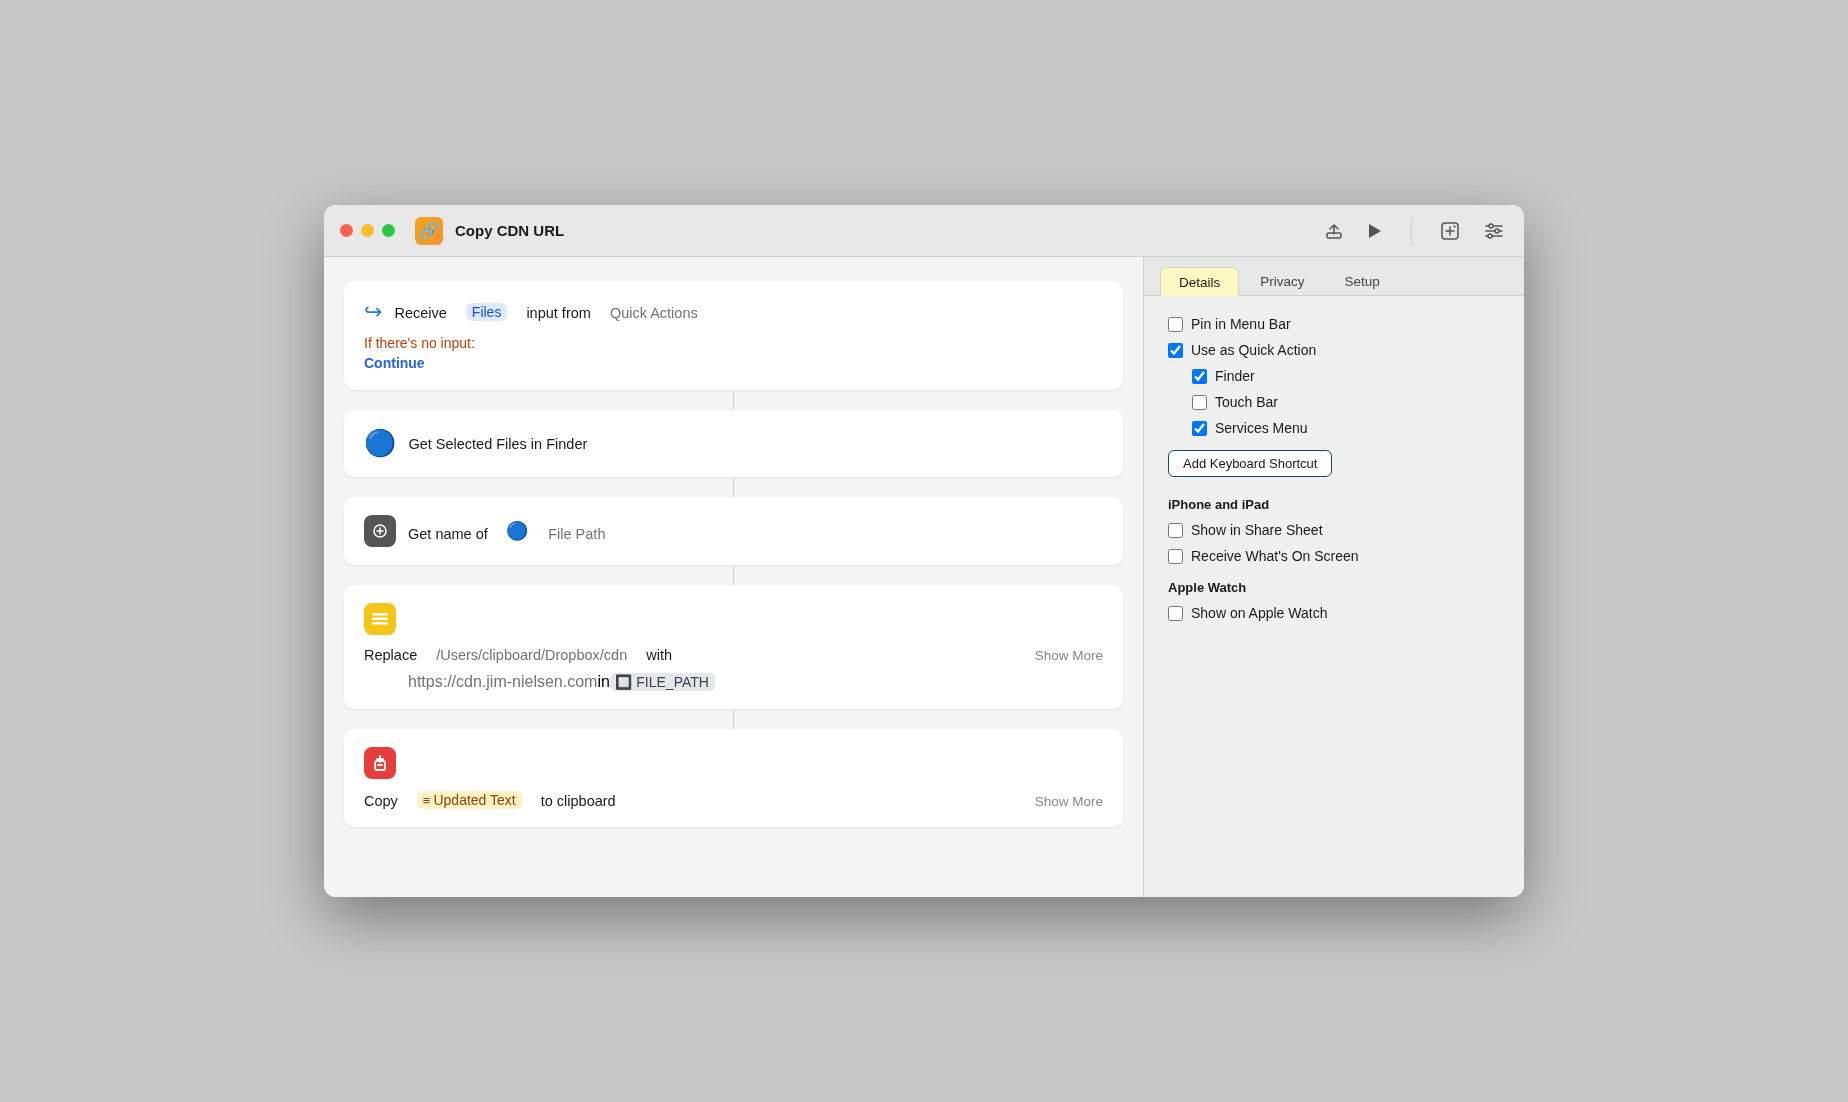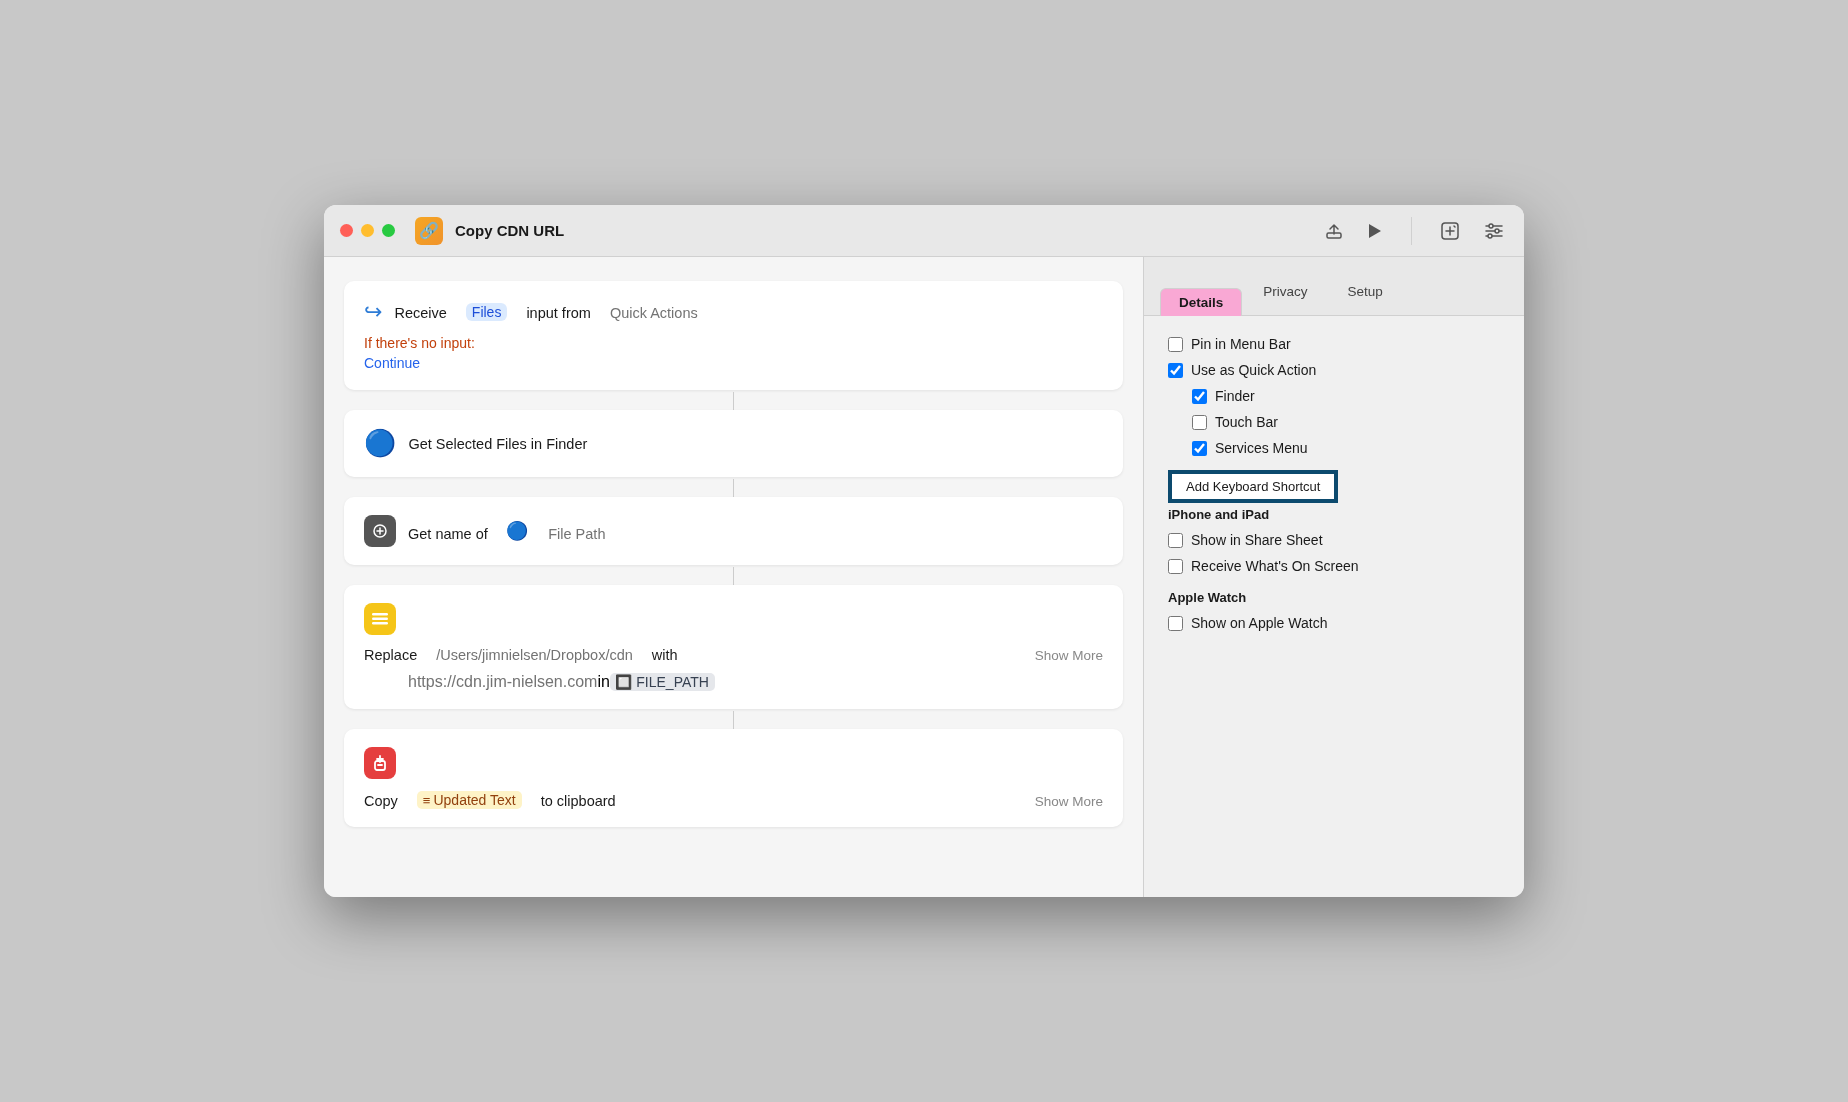--- a/index.html
+++ b/index.html
@@ -155,21 +155,21 @@
       align-items: center;
       gap: 3px;
     }
     .no-input-row {
       margin-top: 10px;
       color: #c2410c;
       font-size: 14px;
     }
     .continue-link {
       color: #2563eb;
-      font-weight: 400;
+      font-weight: 700;
       font-size: 14px;
       cursor: pointer;
       display: inline-block;
       margin-top: 4px;
     }
     .connector {
       width: 1px;
       height: 18px;
       background: #ccc;
       margin: 0 auto;
@@ -191,26 +191,25 @@
       padding: 6px 18px;
       border-radius: 6px 6px 0 0;
       border: 1px solid transparent;
       border-bottom: none;
       background: none;
       cursor: pointer;
       font-size: 13.5px;
       color: #444;
     }
     .tab-btn.active {
-      background: #f9a8d4;
+      background: #fef9c3;
       border-color: #d0d0d0;
       color: #1a1a1a;
-      font-weight: 700;
+      font-weight: 400;
       margin-bottom: -1px;
-      margin-top: 21px;
     }
     .side-content {
       padding: 20px 24px;
     }
     .checkbox-row {
       display: flex;
       align-items: center;
       gap: 8px;
       margin-bottom: 10px;
     }
@@ -222,28 +221,28 @@
     input[type="checkbox"] {
       width: 15px;
       height: 15px;
       cursor: pointer;
     }
     .indented {
       padding-left: 24px;
     }
     .kbd-btn {
       background: white;
-      border: 4px solid #0c4a6e;
-      border-radius: 0;
+      border: 1px solid #0c4a6e;
+      border-radius: 6px;
       padding: 5px 14px;
       font-size: 13px;
       cursor: pointer;
       color: #1a1a1a;
       margin-top: 4px;
-      margin-bottom: 0;
+      margin-bottom: 16px;
     }
     .section-label {
       font-size: 13px;
       font-weight: 700;
       color: #1a1a1a;
       margin-bottom: 10px;
       margin-top: 4px;
     }
   </style>
 </head>
@@ -343,21 +342,21 @@
         <div class="step-row">
           <div style="width:32px;height:32px;border-radius:8px;background:#f5c518;display:flex;align-items:center;justify-content:center;flex-shrink:0;">
             <svg width="18" height="14" viewBox="0 0 18 14" fill="white">
               <rect x="1" y="1" width="16" height="2.5" rx="1.2"></rect>
               <rect x="1" y="5.5" width="16" height="2.5" rx="1.2"></rect>
               <rect x="1" y="10" width="16" height="2.5" rx="1.2"></rect>
             </svg>
           </div>
           <div class="step-text" style="width:100%;">
             <span>Replace</span>
-            <span class="token-blue">/Users/jimnielsen/Dropbox/cdn</span>
+            <span class="token-blue">/Users/clipboard/Dropbox/cdn</span>
             <span>with</span>
             <span class="show-more">Show More</span>
           </div>
         </div>
         <div style="margin-top:10px;display:flex;align-items:center;padding-left:44px;">
           <span class="token-blue">https://cdn.jim-nielsen.com</span>
           <span>in</span>
           <span class="token-pill-gray">
             <span style="font-size:14px;">🔲</span>
             <span>FILE_PATH</span>

